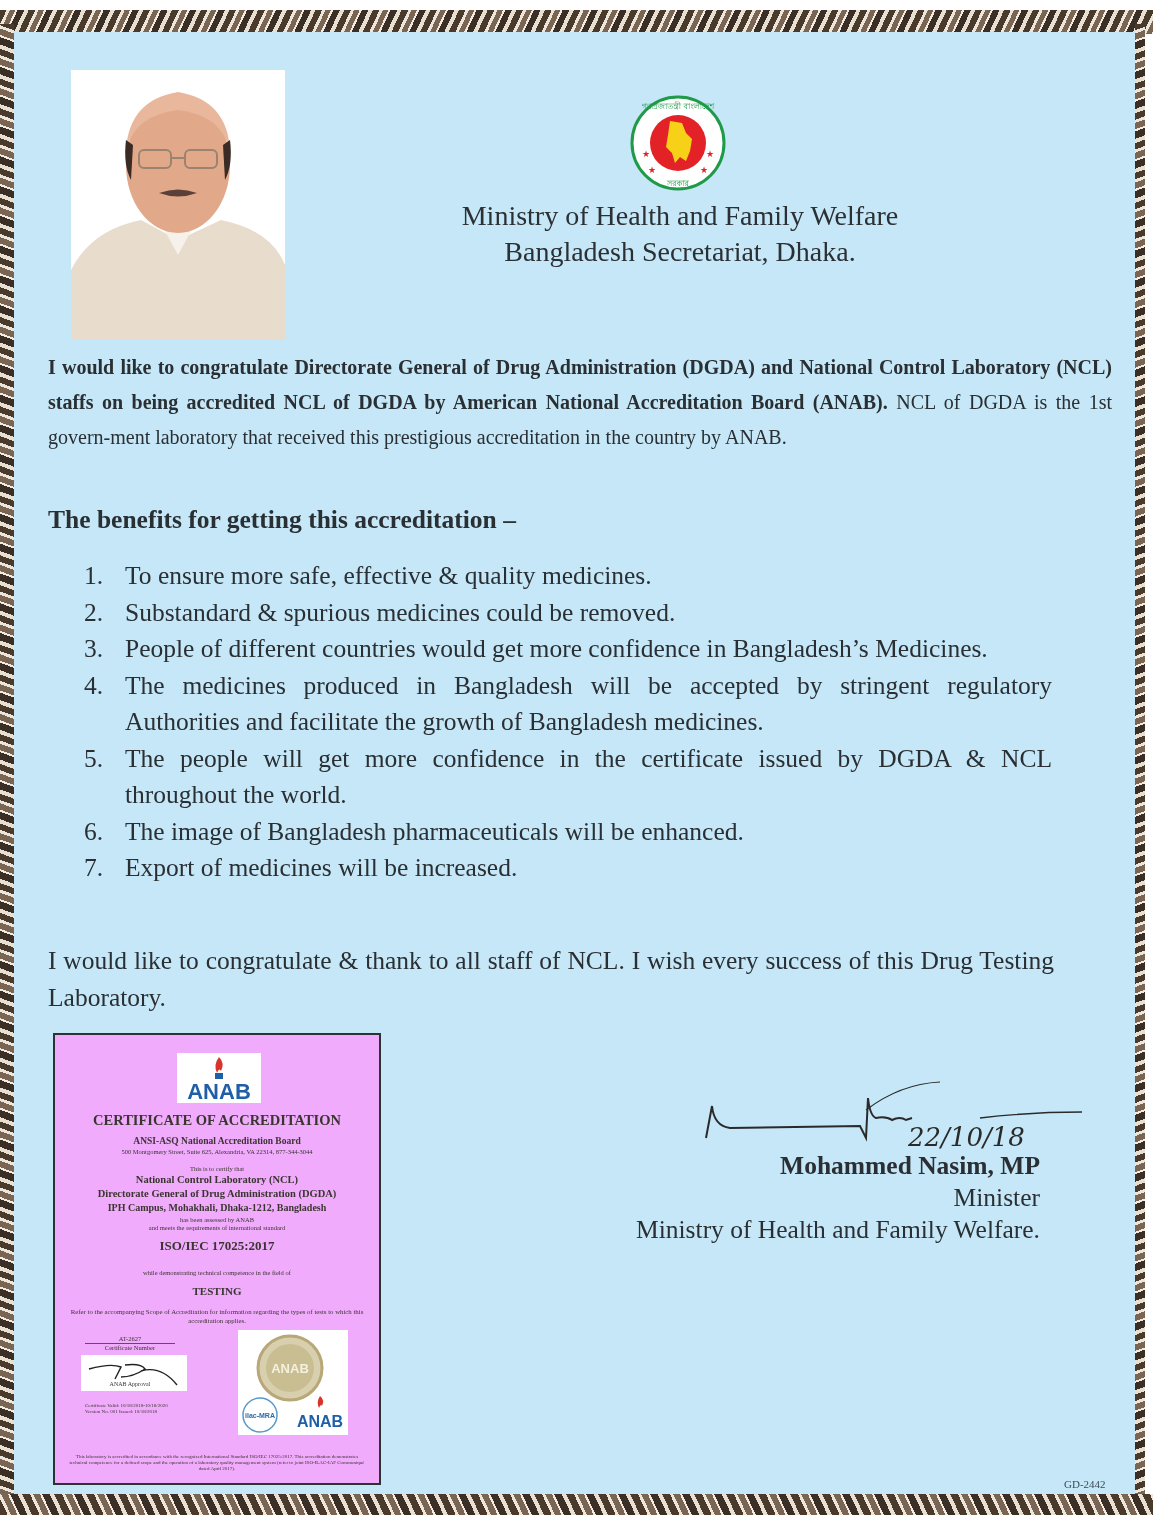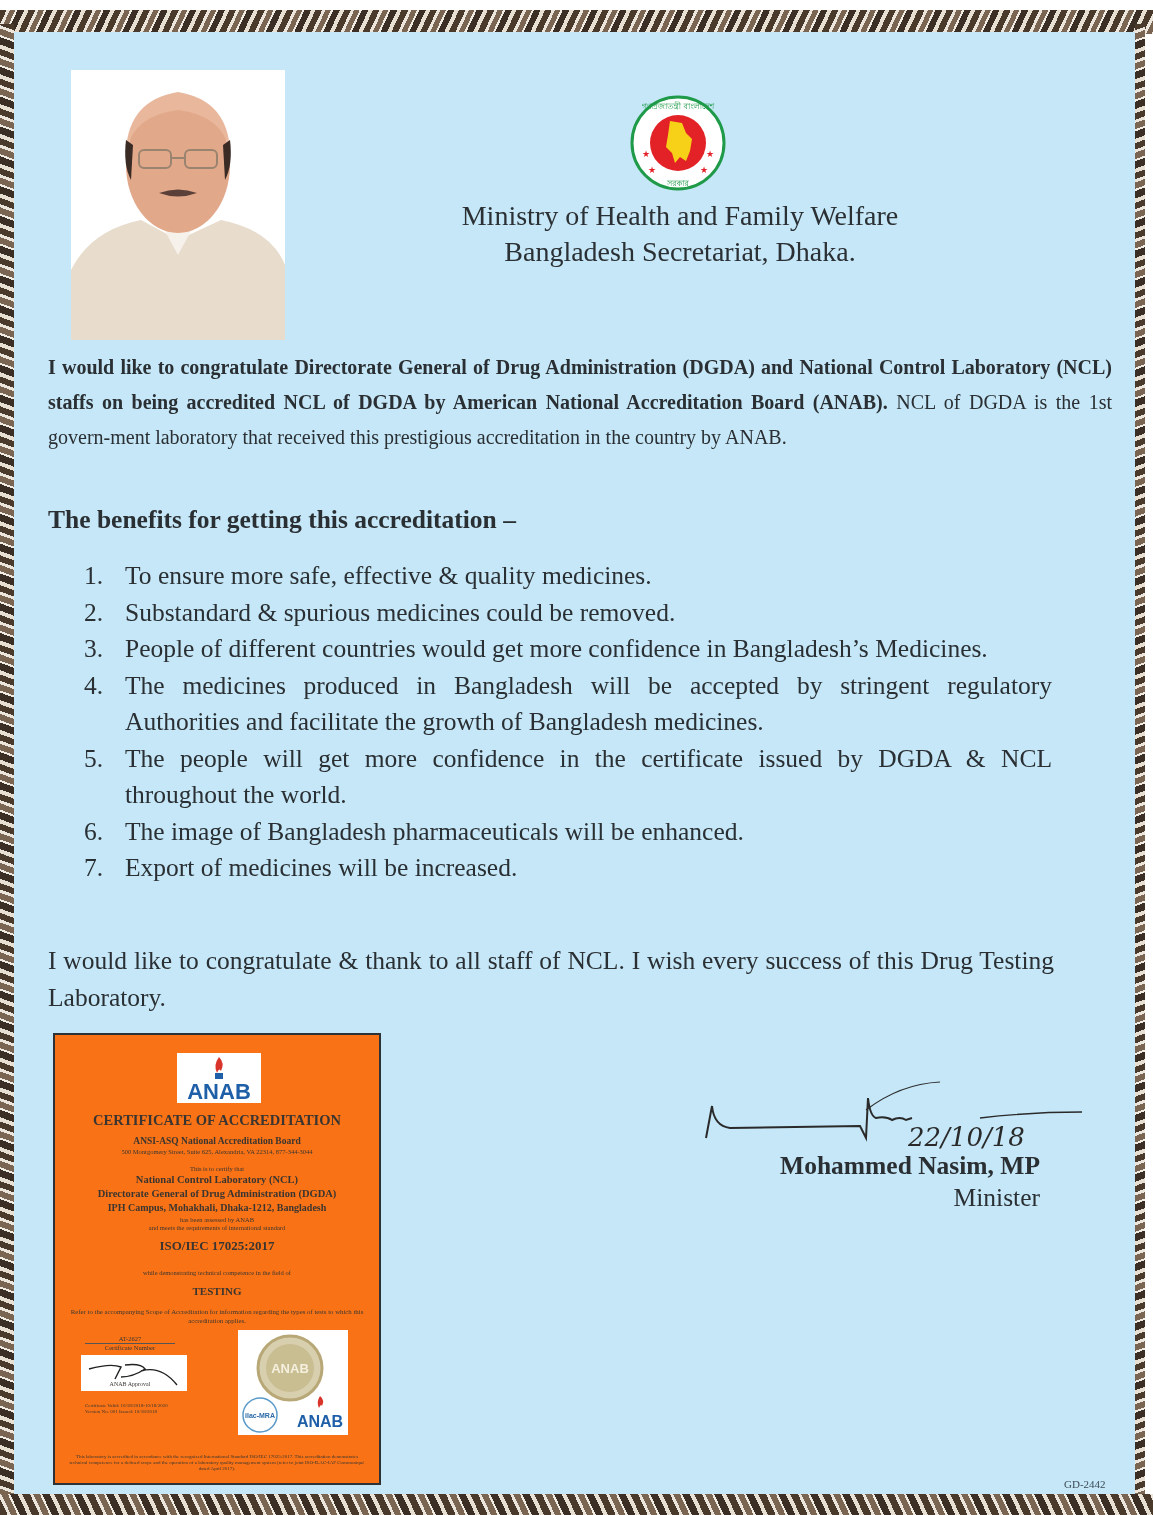--- a/index.html
+++ b/index.html
@@ -61,21 +61,21 @@
     .benefits li { display: flex; }
     .benefits .num { width: 41px; flex: none; }
     .benefits .txt { flex: 1; text-align: justify; text-align-last: left; }
     .closing {
       position: absolute; left: 48px; top: 943px; width: 1006px;
       font-size: 25.5px; line-height: 36.5px; text-align: justify;
     }
     
     .cert {
       position: absolute; left: 53px; top: 1033px; width: 328px; height: 452px;
-      background: #f97316; border: 2px solid #2d3236; box-sizing: border-box;
+      background: #f0abfc; border: 2px solid #2d3236; box-sizing: border-box;
       text-align: center; color: #3a3530;
     }
     .cert .anab-logo { position: absolute; left: 122px; top: 18px; width: 84px; height: 50px; }
     .cert .title { position: absolute; left: 0; right: 0; top: 77px; font-size: 14.5px; font-weight: bold; }
     .cert .board { position: absolute; left: 0; right: 0; top: 101px; font-size: 9.5px; font-weight: bold; }
     .cert .addr { position: absolute; left: 0; right: 0; top: 113px; font-size: 6.5px; }
     .cert .certify { position: absolute; left: 0; right: 0; top: 130px; font-size: 6.5px; }
     .cert .lab1 { position: absolute; left: 0; right: 0; top: 139px; font-size: 10.5px; font-weight: bold; }
     .cert .lab2 { position: absolute; left: 0; right: 0; top: 153px; font-size: 10.5px; font-weight: bold; }
     .cert .lab3 { position: absolute; left: 0; right: 0; top: 167px; font-size: 10px; font-weight: bold; }
@@ -234,15 +234,16 @@
 <svg class="sig-svg" viewBox="0 0 420 80">
   <path d="M26 60 L32 28 Q34 48 50 50 L180 48 L186 60 L188 20 Q190 38 196 40 Q206 38 212 42 Q220 38 226 42 L232 40" fill="none" stroke="#2a2a2a" stroke-width="2"></path>
   <path d="M186 32 Q220 6 260 4" fill="none" stroke="#2a2a2a" stroke-width="1.2"></path>
   <path d="M300 40 Q350 34 402 34" fill="none" stroke="#2a2a2a" stroke-width="1.3"></path>
   <text x="228" y="68" font-size="26" fill="#2a2a2a" font-style="italic" font-family="DejaVu Serif, serif">22/10/18</text>
 </svg>
 
 <div class="signer">
   <div class="name">Mohammed Nasim, MP</div>
   <div>Minister</div>
+  <div>Ministry of Health and Family Welfare.</div>
 </div>
 
 <div class="code">GD-2442</div>
 
 </body></html>

